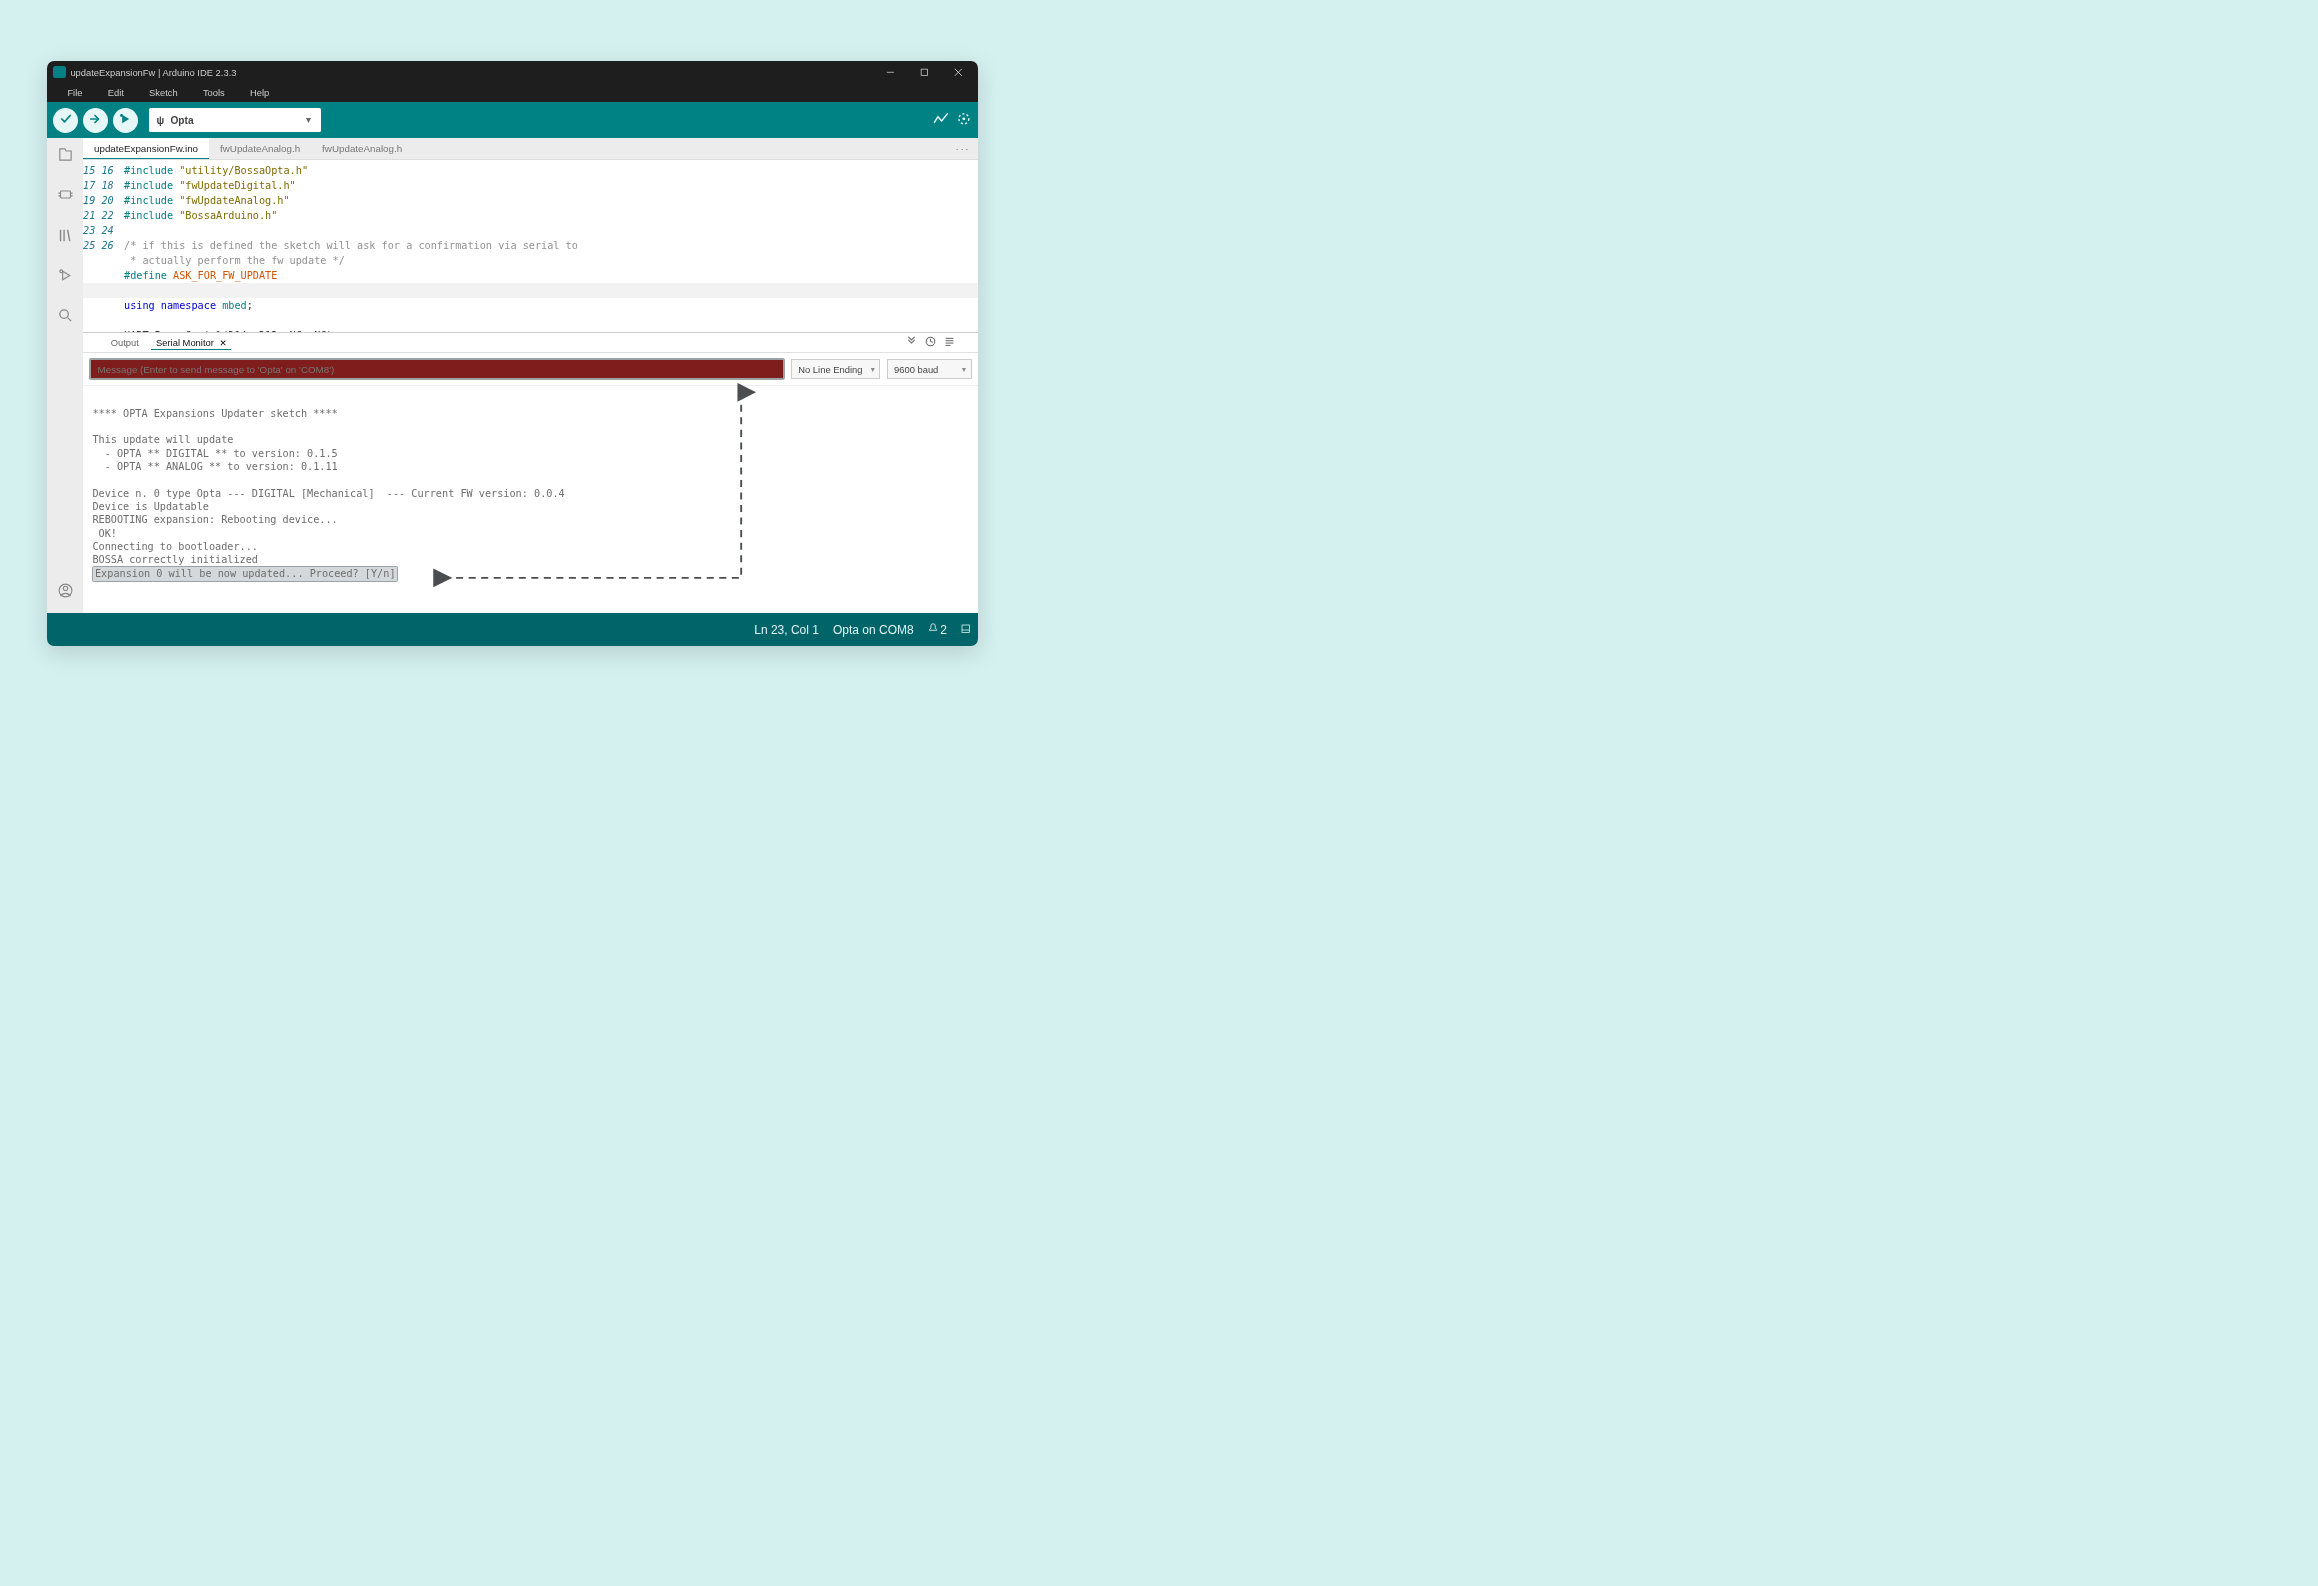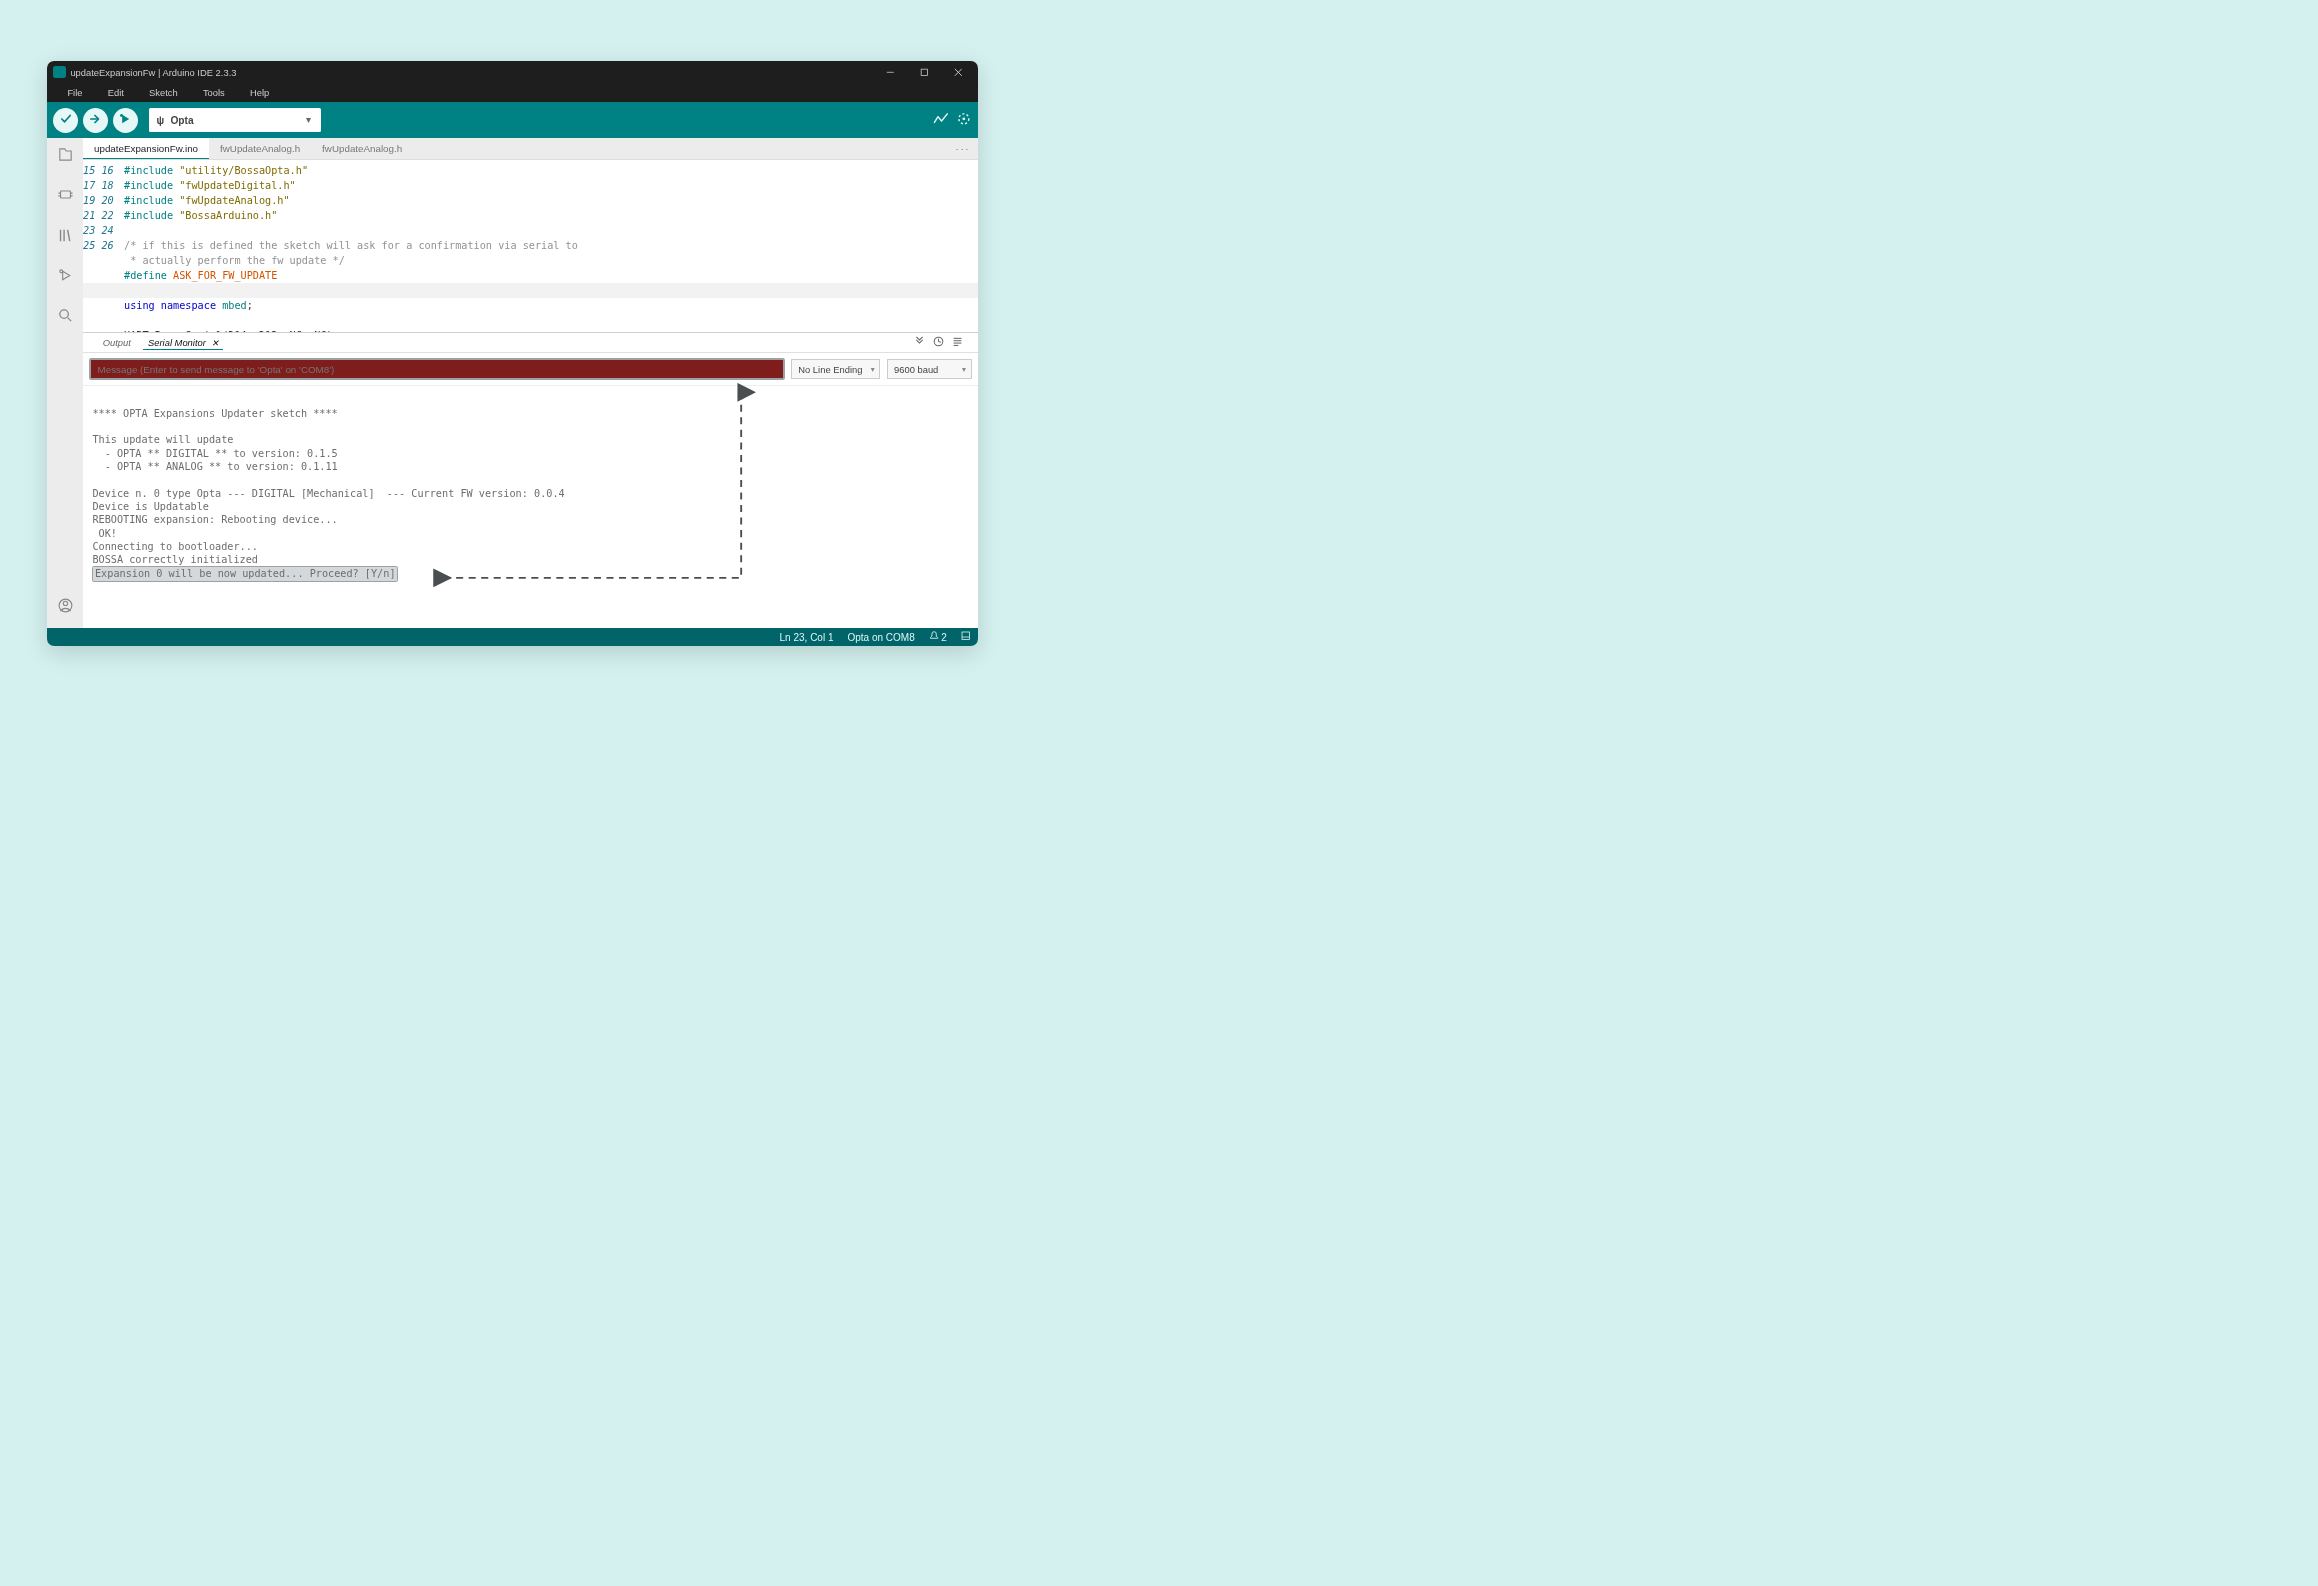--- a/index.html
+++ b/index.html
@@ -185,24 +185,23 @@
     flex-direction: column;
     border-top: 0.8px solid #d0d0d0;
     min-height: 0;
   }
   .panel-tabs {
     height: 20.4px;
     display: flex;
     align-items: center;
     font-size: 9.4px;
     color: #666;
-    padding: 0 15px;
+    padding: 0 23px;
     border-bottom: 0.8px solid #e0e0e0;
     gap: 7.8px;
-    font-style: italic;
   }
   .panel-tab { padding: 1.6px 4.7px; }
   .panel-tab.active { color: #111; border-bottom: 1.6px solid #008184; }
   .panel-tab .close-x { margin-left: 3.1px; font-size: 8.6px; }
   .panel-tabs-right { margin-left: auto; display: flex; gap: 7.8px; color: #666; }
   .panel-tabs-right svg { width: 11px; height: 11px; }
 
   .serial-input-row {
     display: flex;
     align-items: center;
@@ -253,24 +252,24 @@
   }
   .last-line-box {
     background: #d4d8da;
     border: 1.6px solid #9aa2a6;
     border-radius: 1.6px;
     padding: 0 1.6px;
     display: inline-block;
   }
 
   .statusbar {
-    height: 18px;
+    height: 33px;
     background: #006468;
     color: #dff5f5;
-    font-size: 10px;
+    font-size: 12px;
     display: flex;
     align-items: center;
     justify-content: flex-end;
     padding: 0 7.8px;
     gap: 14px;
   }
   .statusbar .bell { display: flex; align-items: center; gap: 2.3px; }
 
   
   .callout {

